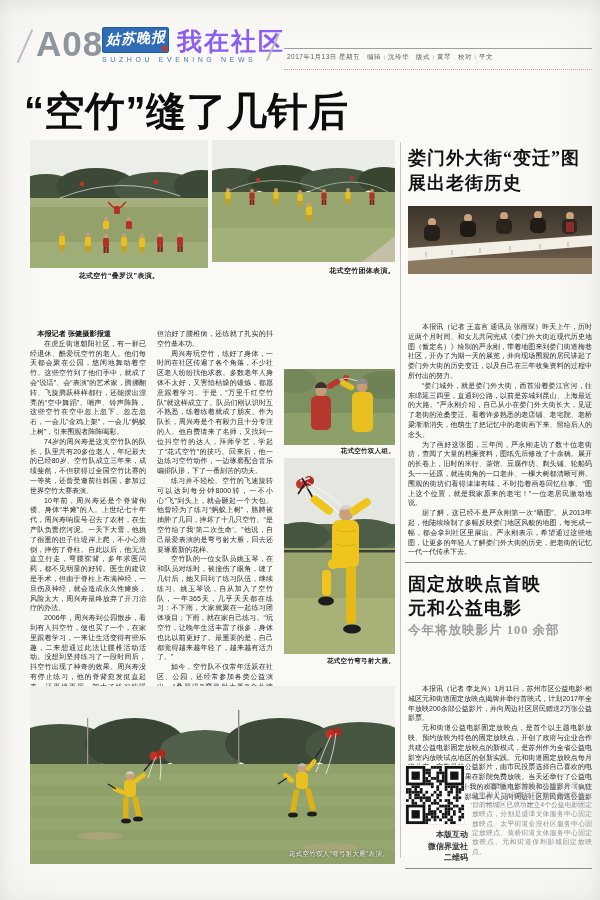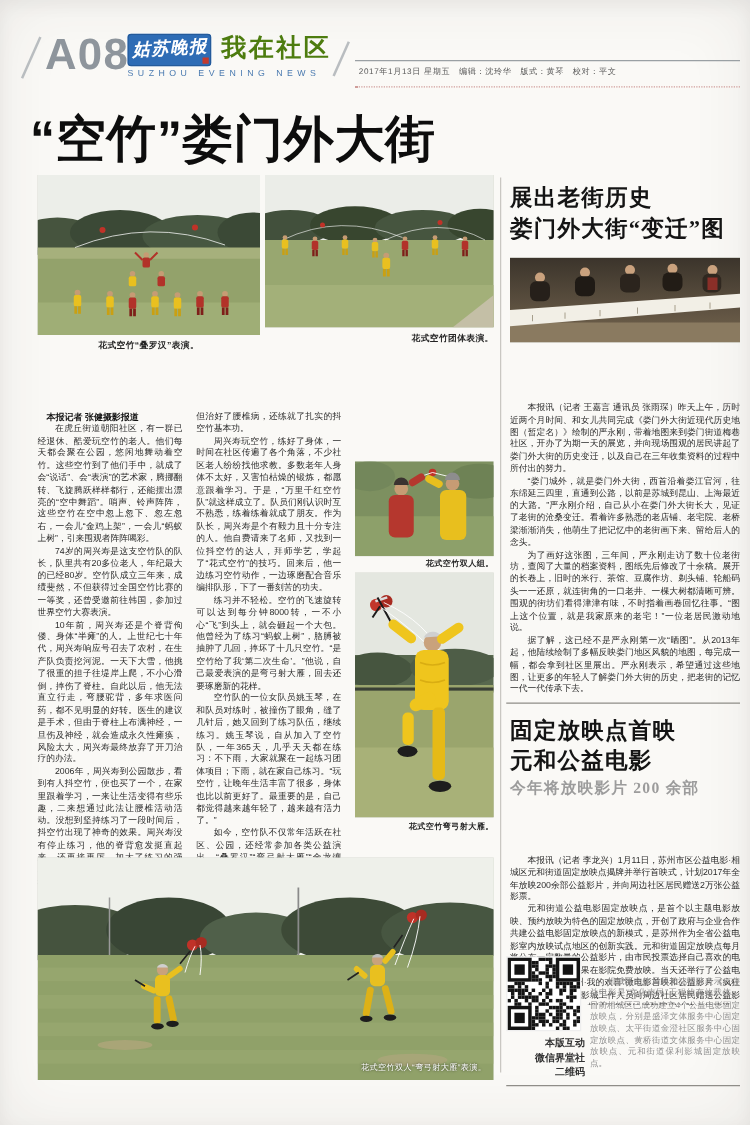--- a/index.html
+++ b/index.html
@@ -9,21 +9,21 @@
   .abs{position:absolute;}
   .slash{position:absolute;width:1.5px;background:#b9bdc0;transform:rotate(24deg);}
   
   #pageno{left:36px;top:24px;font-size:35px;font-weight:900;color:#8e959c;letter-spacing:1px;}
   #logo-box{left:102px;top:27px;width:67px;height:26px;background:#2e6cb5;border-radius:3px;
             box-shadow:0 0 0 1px #245a9a inset;}
   #logo-cn{position:absolute;left:4px;top:3px;font-size:14px;font-weight:900;color:#fff;
            font-style:italic;transform:rotate(-3deg);letter-spacing:1px;white-space:nowrap;}
   #logo-seal{position:absolute;right:2px;bottom:2px;width:5px;height:5px;background:#c23a2e;}
   #logo-en{left:102px;top:56px;font-size:7px;letter-spacing:3.6px;color:#4a7ab0;white-space:nowrap;}
-  #section-title{left:177px;top:25px;font-size:20px;font-weight:900;color:#4d7c0f;letter-spacing:2px;}
+  #section-title{left:177px;top:25px;font-size:25px;font-weight:900;color:#8b5cf6;letter-spacing:2px;}
   #head-rule{left:284px;top:48px;width:308px;height:1px;background:#9aa0a4;}
   #dateline{left:287px;top:53px;font-size:6.5px;color:#5a5a5a;letter-spacing:.5px;white-space:nowrap;}
   #head-dotted{left:284px;top:69px;width:308px;border-top:1px dotted #cf9d9a;}
   
   #main-headline{left:24px;top:84px;font-size:40px;font-weight:900;color:#0d0d0d;
                  letter-spacing:.5px;white-space:nowrap;}
   
   .photo{position:absolute;overflow:hidden;background:#d8dbd2;}
   .photo svg{display:block;}
   .cap{position:absolute;font-size:7px;font-weight:bold;color:#242424;letter-spacing:.3px;}
@@ -82,21 +82,21 @@
     <span id="logo-cn">姑苏晚报</span>
     <span id="logo-seal"></span>
   </div>
   <div class="abs" id="logo-en">SUZHOU EVENING NEWS</div>
   <div class="abs" id="section-title">我在社区</div>
   <div class="slash" style="left:272px;top:32px;height:30px;"></div>
   <div class="abs" id="head-rule"></div>
   <div class="abs" id="dateline">2017年1月13日 星期五　编辑：沈玲华　版式：黄琴　校对：平文</div>
   <div class="abs" id="head-dotted"></div>
 
-  <div class="abs" id="main-headline">“空竹”娄门外大街</div>
+  <div class="abs" id="main-headline">“空竹”缝了几针后</div>
 
   <div class="photo" style="left:30px;top:140px;width:178px;height:128px;">
     <svg viewBox="0 0 178 128" width="178" height="128">
       <rect width="178" height="128" fill="#eceee9"></rect>
       <ellipse cx="16" cy="50" rx="32" ry="16" fill="#46543e"></ellipse>
       <ellipse cx="66" cy="46" rx="40" ry="18" fill="#3b4936"></ellipse>
       <ellipse cx="128" cy="49" rx="44" ry="17" fill="#475741"></ellipse>
       <ellipse cx="172" cy="46" rx="28" ry="16" fill="#3b4936"></ellipse>
       <rect y="60" width="178" height="68" fill="#93a26b"></rect>
       <rect y="58" width="178" height="9" fill="#a6b07c"></rect>
@@ -340,22 +340,22 @@
         <ellipse cx="-9" cy="19" rx="5" ry="2.5" fill="#1d1d1d"></ellipse>
           <ellipse cx="10" cy="18" rx="5" ry="2.5" fill="#1d1d1d"></ellipse>
       </g>
     </svg>
     <div class="cap" id="cap-bottom">花式空竹双人“弯弓射大雁”表演。</div>
   </div>
 
   <div class="abs" id="v-divider"></div>
 
   <div class="abs serifhead" id="ra1-head">
+    <div>娄门外大街“变迁”图</div>
     <div>展出老街历史</div>
-    <div>娄门外大街“变迁”图</div>
   </div>
 
   <div class="photo" style="left:408px;top:206px;width:184px;height:68px;">
     <svg viewBox="0 0 184 68" width="184" height="68">
       <defs>
           <linearGradient id="gbg" x1="0" y1="0" x2="0" y2="1">
         <stop offset="0" stop-color="#3b342b"></stop>
             <stop offset="1" stop-color="#75654f"></stop>
       </linearGradient>
         </defs>
@@ -392,21 +392,21 @@
       <p>为了画好这张图，三年间，严永刚走访了数十位老街坊，查阅了大量的档案资料，图纸先后修改了十余稿。展开的长卷上，旧时的米行、茶馆、豆腐作坊、剃头铺、轮船码头一一还原，就连街角的一口老井、一棵大树都清晰可辨。围观的街坊们看得津津有味，不时指着画卷回忆往事。“图上这个位置，就是我家原来的老宅！”一位老居民激动地说。</p>
       <p>据了解，这已经不是严永刚第一次“晒图”。从2013年起，他陆续绘制了多幅反映娄门地区风貌的地图，每完成一幅，都会拿到社区里展出。严永刚表示，希望通过这些地图，让更多的年轻人了解娄门外大街的历史，把老街的记忆一代一代传承下去。</p>
     </div>
 
   <div class="hrule" style="left:405px;top:562px;width:187px;"></div>
 
   <div class="abs serifhead" id="ra2-head">
     <div>固定放映点首映</div>
     <div>元和公益电影</div>
   </div>
-  <div class="abs serifhead" id="ra2-sub">今年将放映影片 200 余部</div>
+  <div class="abs serifhead" id="ra2-sub">今年将放映影片 100 余部</div>
 
   <div class="abs bodytext" id="ra2-body">
       <p>本报讯（记者 李龙兴）1月11日，苏州市区公益电影·相城区元和街道固定放映点揭牌并举行首映式，计划2017年全年放映200余部公益影片，并向周边社区居民赠送2万张公益影票。</p>
       <p>元和街道公益电影固定放映点，是首个以主题电影放映、预约放映为特色的固定放映点，开创了政府与企业合作共建公益电影固定放映点的新模式，是苏州作为全省公益电影室内放映试点地区的创新实践。元和街道固定放映点每月将公布一定数量的公益影片，由市民投票选择自己喜欢的电影，并根据投票结果在影院免费放映。当天还举行了公益电影宣传片“美好苏州·我的欢喜”微电影首映和公益影片《疯狂动物城》的放映，影城工作人员向周边社区居民赠送公益影票2万张。接下来，相城区将继续增加固定放映点的建设，积极推进公益电影进社区、进校园。</p>
     </div>
 
   <div class="abs" id="qr-code"><svg width="58" height="58" xmlns="http://www.w3.org/2000/svg">
         <rect width="58" height="58" fill="#fff"></rect>
         <rect x="24.86" y="0.00" width="2.76" height="2.76" fill="#141414"></rect>
         <rect x="27.62" y="0.00" width="2.76" height="2.76" fill="#141414"></rect>

